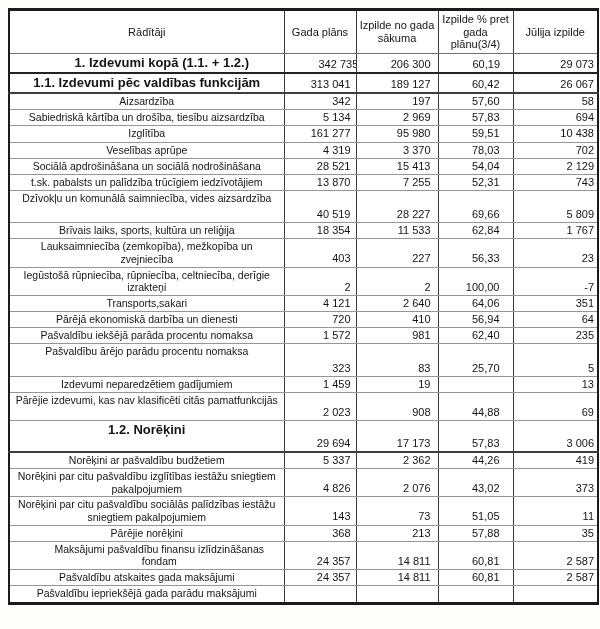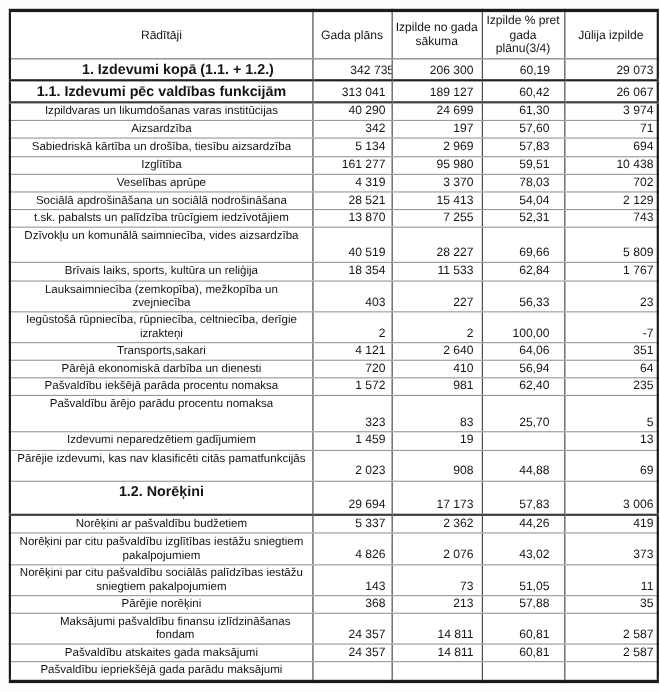--- a/index.html
+++ b/index.html
@@ -122,32 +122,25 @@
       <td class="val v4">29 073</td>
     </tr>
         <tr class="r-section-left" style="height: 18px;">
       <td class="lbl">1.1. Izdevumi pēc valdības funkcijām</td>
       <td class="val v1">313 041</td>
       <td class="val v2">189 127</td>
       <td class="val v3">60,42</td>
       <td class="val v4">26 067</td>
     </tr>
         <tr>
-      <td class="lbl">Izpildvaras un likumdošanas varas institūcijas</td>
-      <td class="val v1">40 290</td>
-      <td class="val v2">24 699</td>
-      <td class="val v3">61,30</td>
-      <td class="val v4">3 974</td>
-    </tr>
-        <tr>
       <td class="lbl">Aizsardzība</td>
       <td class="val v1">342</td>
       <td class="val v2">197</td>
       <td class="val v3">57,60</td>
-      <td class="val v4">71</td>
+      <td class="val v4">58</td>
     </tr>
         <tr>
       <td class="lbl">Sabiedriskā kārtība un drošība, tiesību aizsardzība</td>
       <td class="val v1">5 134</td>
       <td class="val v2">2 969</td>
       <td class="val v3">57,83</td>
       <td class="val v4">694</td>
     </tr>
         <tr>
       <td class="lbl">Izglītība</td>

